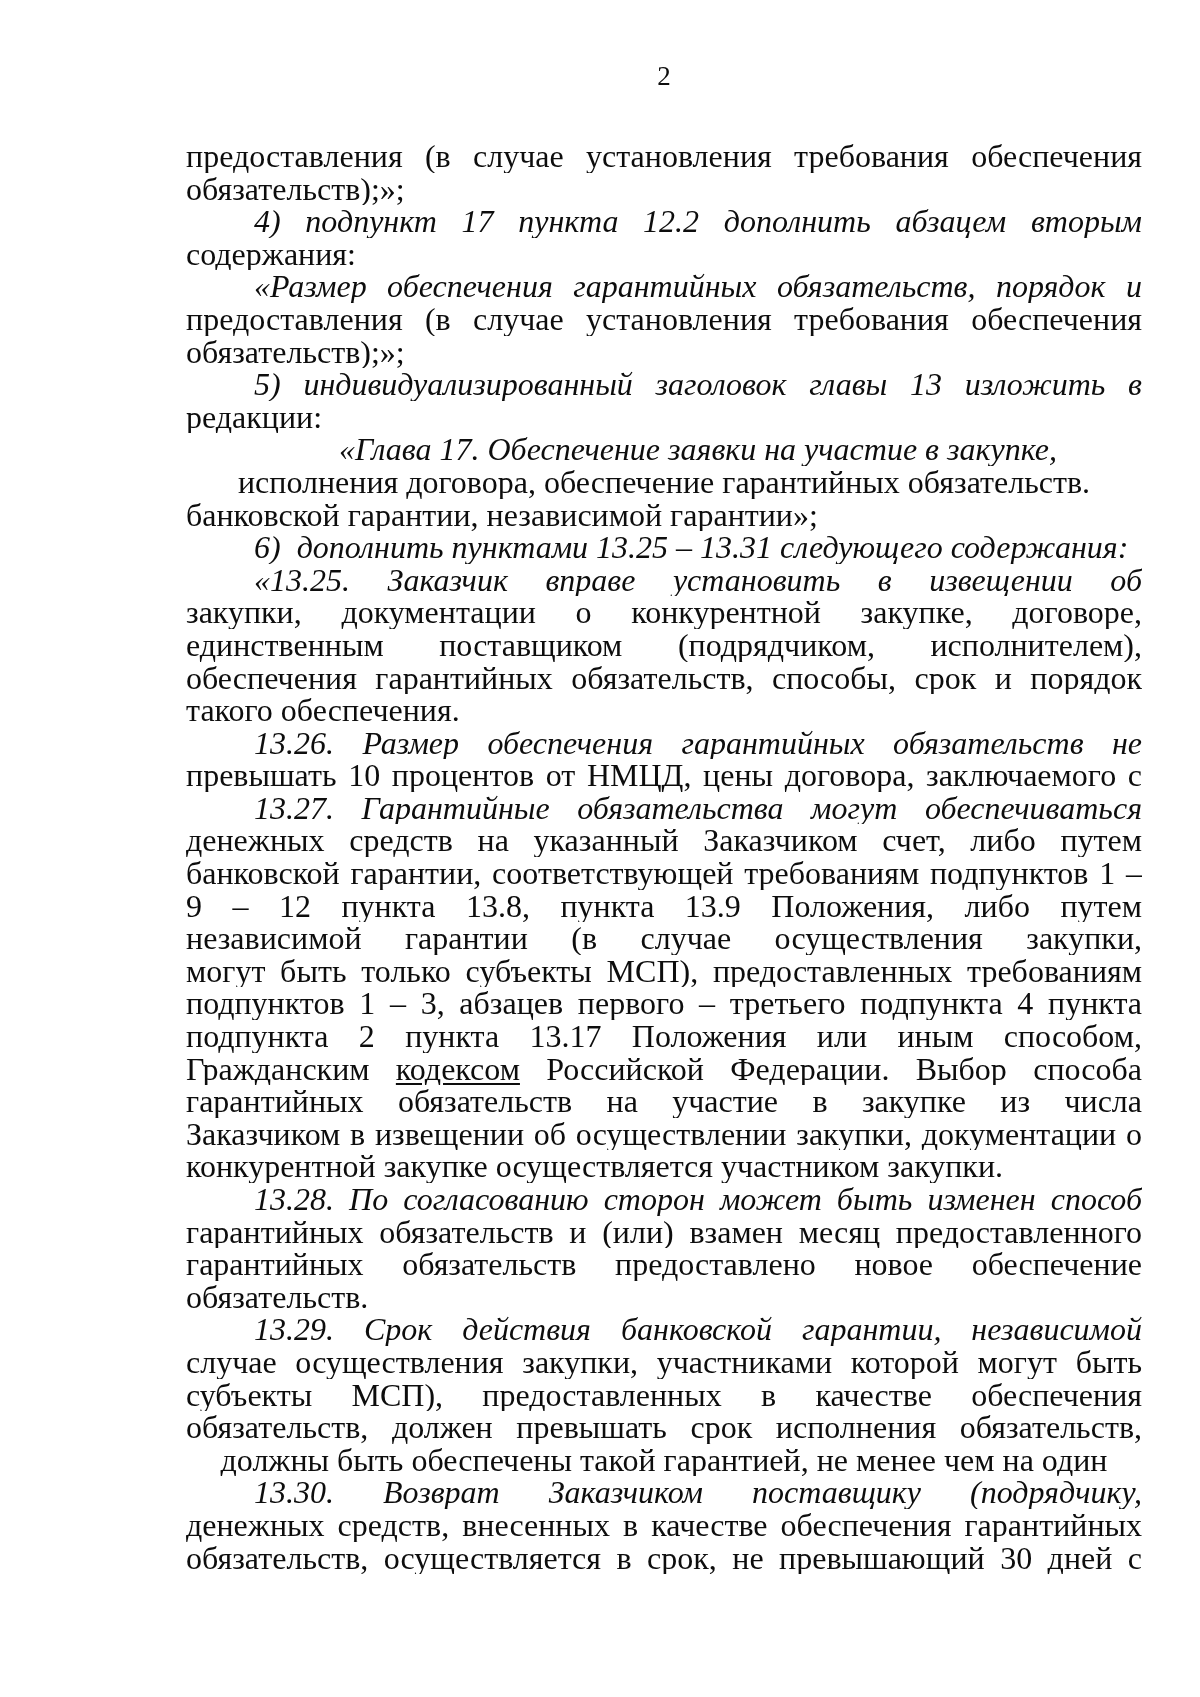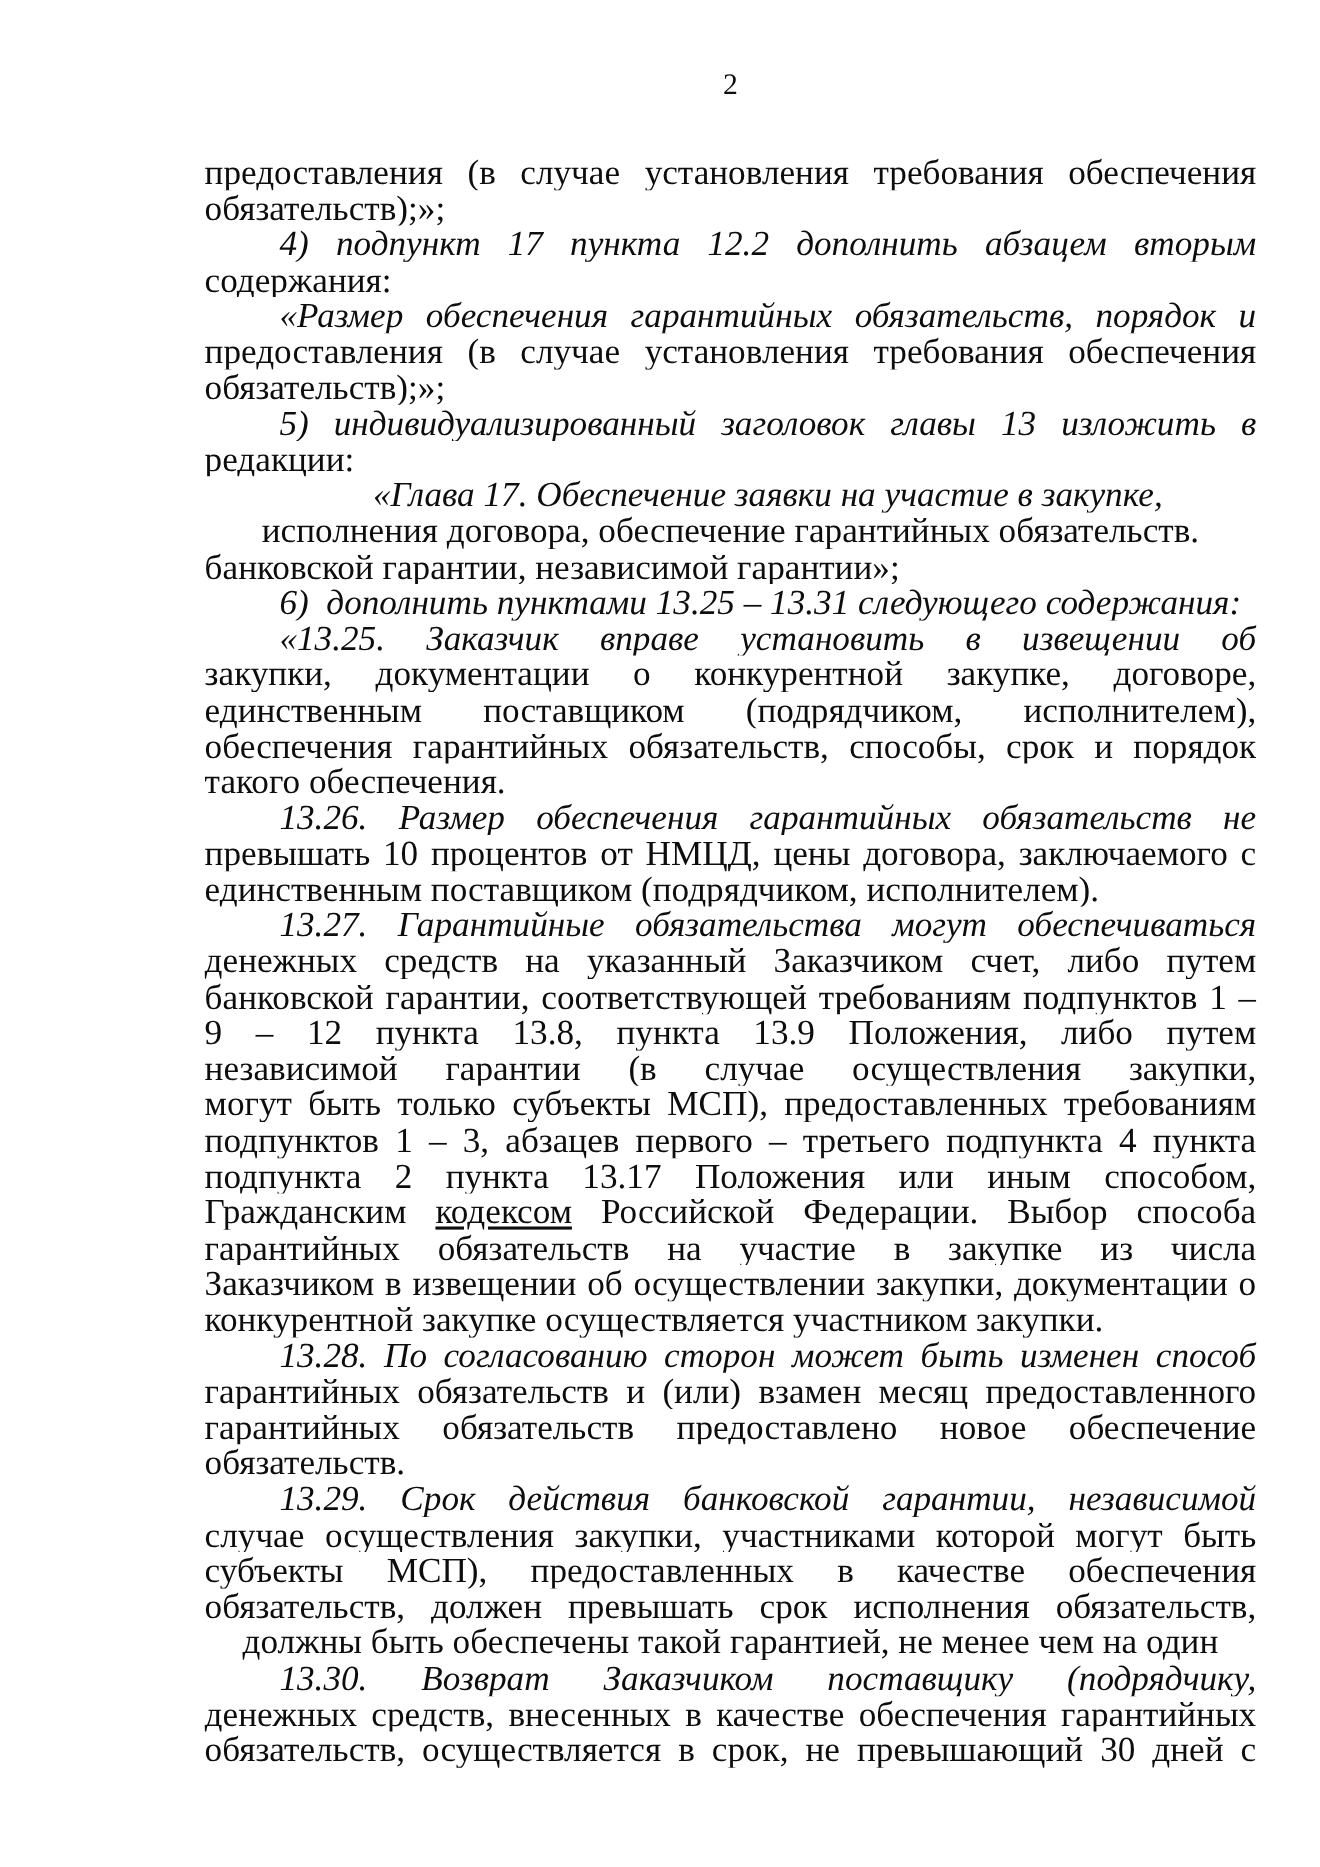--- a/index.html
+++ b/index.html
@@ -71,21 +71,20 @@
     <div class="line"><span>исполнения договора, обеспечение гарантийных обязательств. Требования к</span></div>
     <div class="line"><span>банковской гарантии, независимой гарантии»;</span></div>
     <div class="line indent"><span>6)&nbsp; дополнить пунктами 13.25 – 13.31 следующего содержания:</span></div>
     <div class="line indent justify"><span>«13.25. Заказчик вправе установить в извещении об осуществлении</span></div>
     <div class="line justify"><span>закупки, документации о конкурентной закупке, договоре, заключаемом с</span></div>
     <div class="line justify"><span>единственным поставщиком (подрядчиком, исполнителем), требование</span></div>
     <div class="line justify"><span>обеспечения гарантийных обязательств, способы, срок и порядок возврата</span></div>
     <div class="line"><span>такого обеспечения.</span></div>
     <div class="line indent justify"><span>13.26. Размер обеспечения гарантийных обязательств не может</span></div>
     <div class="line justify"><span>превышать 10 процентов от НМЦД, цены договора, заключаемого с</span></div>
-    <div class="line"><span>единственным поставщиком (подрядчиком, исполнителем).</span></div>
     <div class="line indent justify"><span>13.27. Гарантийные обязательства могут обеспечиваться внесением</span></div>
     <div class="line justify"><span>денежных средств на указанный Заказчиком счет, либо путем предоставления</span></div>
     <div class="line justify"><span>банковской гарантии, соответствующей требованиям подпунктов 1 – 4, 6, 7,</span></div>
     <div class="line justify"><span>9 – 12 пункта 13.8, пункта 13.9 Положения, либо путем предоставления</span></div>
     <div class="line justify"><span>независимой гарантии (в случае осуществления закупки, участниками которой</span></div>
     <div class="line justify"><span>могут быть только субъекты МСП), предоставленных требованиям</span></div>
     <div class="line justify"><span>подпунктов 1 – 3, абзацев первого – третьего подпункта 4 пункта 13.4.1,</span></div>
     <div class="line justify"><span>подпункта 2 пункта 13.17 Положения или иным способом, предусмотренным</span></div>
     <div class="line justify"><span>Гражданским </span><span class="underline">кодексом</span><span> Российской Федерации. Выбор способа обеспечения</span></div>
     <div class="line justify"><span>гарантийных обязательств на участие в закупке из числа предусмотренных</span></div>

